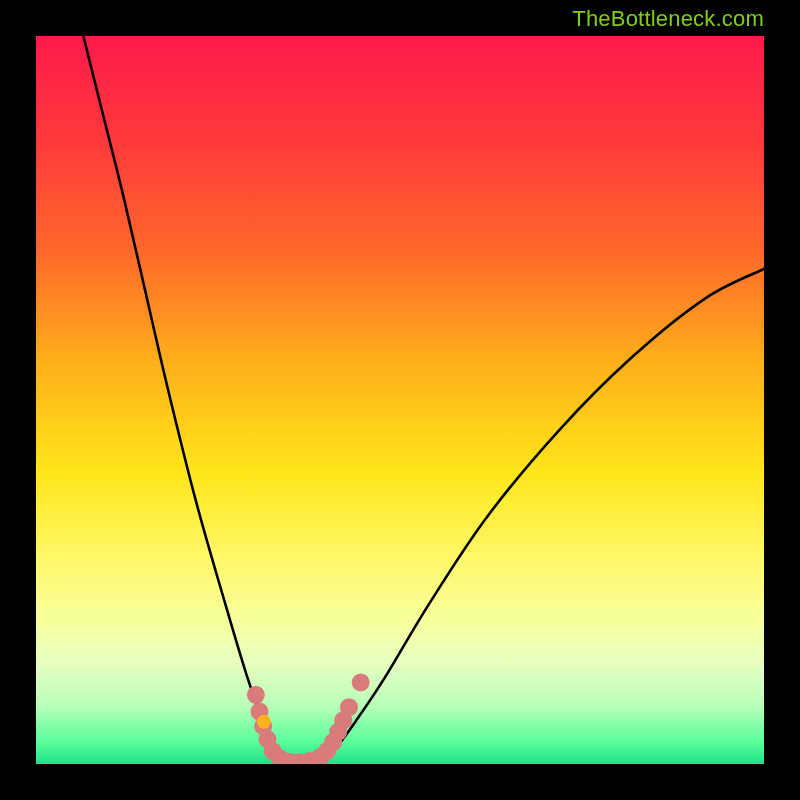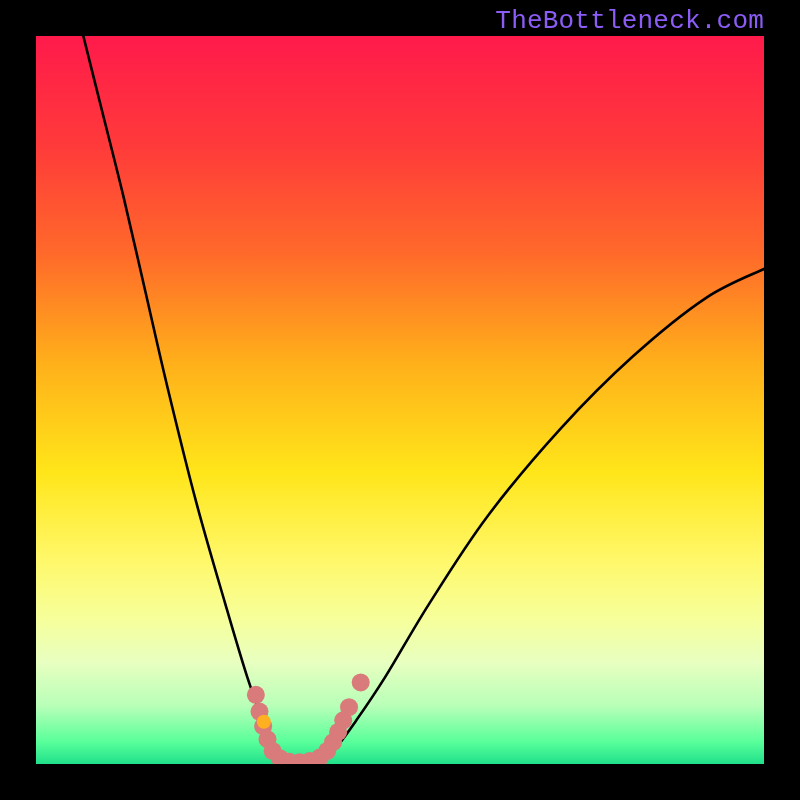--- a/index.html
+++ b/index.html
@@ -9,23 +9,23 @@
     left: 36px;
     top: 36px;
     width: 728px;
     height: 728px;
     overflow: hidden;
   }
   .watermark {
     position: absolute;
     top: 6px;
     right: 36px;
-    color: #8b5cf6;
-    font-size: 26px;
-    font-family: Liberation Mono, monospace;
+    color: #84cc16;
+    font-size: 22px;
+    font-family: Liberation Sans, sans-serif;
     letter-spacing: 0.2px;
     z-index: 10;
   }
 </style>
 </head>
 <body>
 
 <div class="watermark">TheBottleneck.com</div>
 
 <div class="frame">

